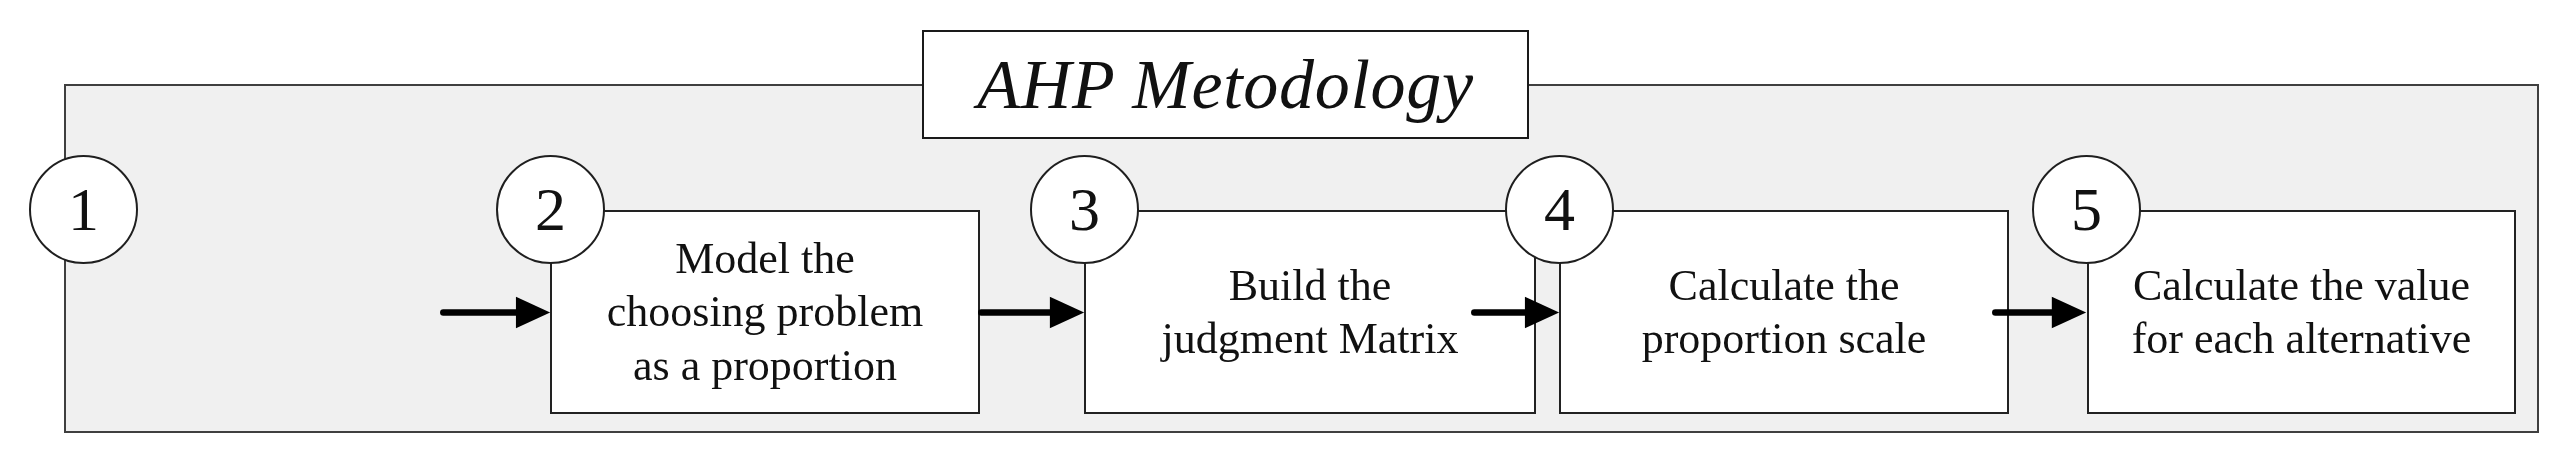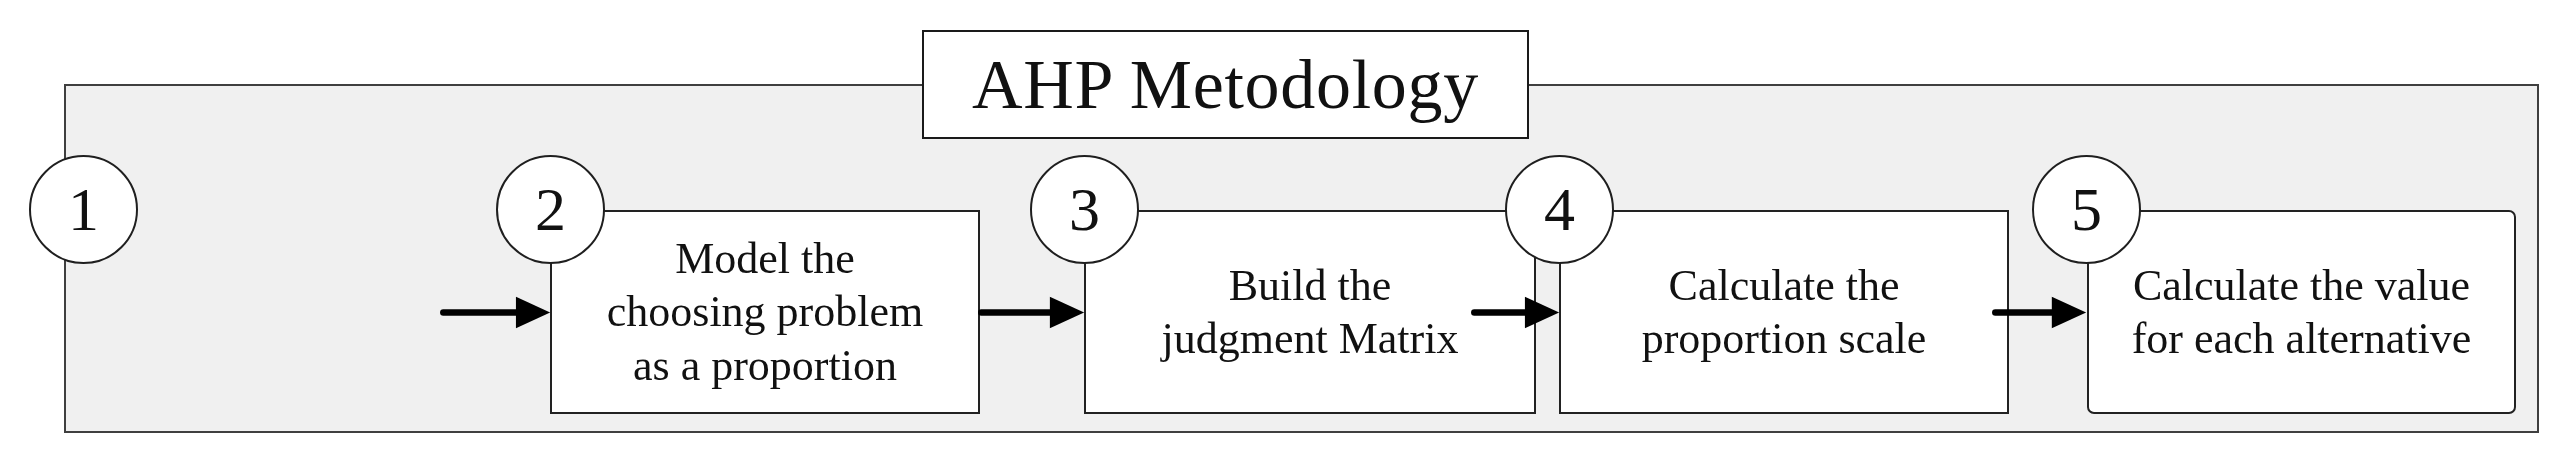--- a/index.html
+++ b/index.html
@@ -25,39 +25,40 @@
     position: absolute;
     left: 922px; top: 30px;
     width: 607px; height: 109px;
     background: #ffffff;
     border: 2.9px solid #1a1a1a;
     box-sizing: border-box;
     display: flex; align-items: center; justify-content: center;
     font-size: 70px;
     letter-spacing: 0.7px;
     z-index: 3;
+    font-style: italic;
   }
   .step-box {
     position: absolute;
     top: 210px; height: 204px;
     background: #ffffff;
     border: 2.1px solid #222222;
     box-sizing: border-box;
     display: flex; align-items: center; justify-content: center;
     text-align: center;
     font-size: 44px;
     line-height: 1.21;
     white-space: pre-line;
     z-index: 1;
   }
   .step-1 { left: 84px;  width: 360px; }
   .step-2 { left: 550px;  width: 430px; }
   .step-3 { left: 1084px; width: 452px; }
   .step-4 { left: 1559px; width: 450px; }
-  .step-5 { left: 2087px; width: 429px; border-radius: 7px; }
+  .step-5 { left: 2087px; width: 429px; }
   .step-circle {
     position: absolute;
     top: 155px;
     width: 109px; height: 109px;
     background: #ffffff;
     border: 2.1px solid #1f1f1f;
     border-radius: 50%;
     box-sizing: border-box;
     display: flex; align-items: center; justify-content: center;
     font-size: 62px;

